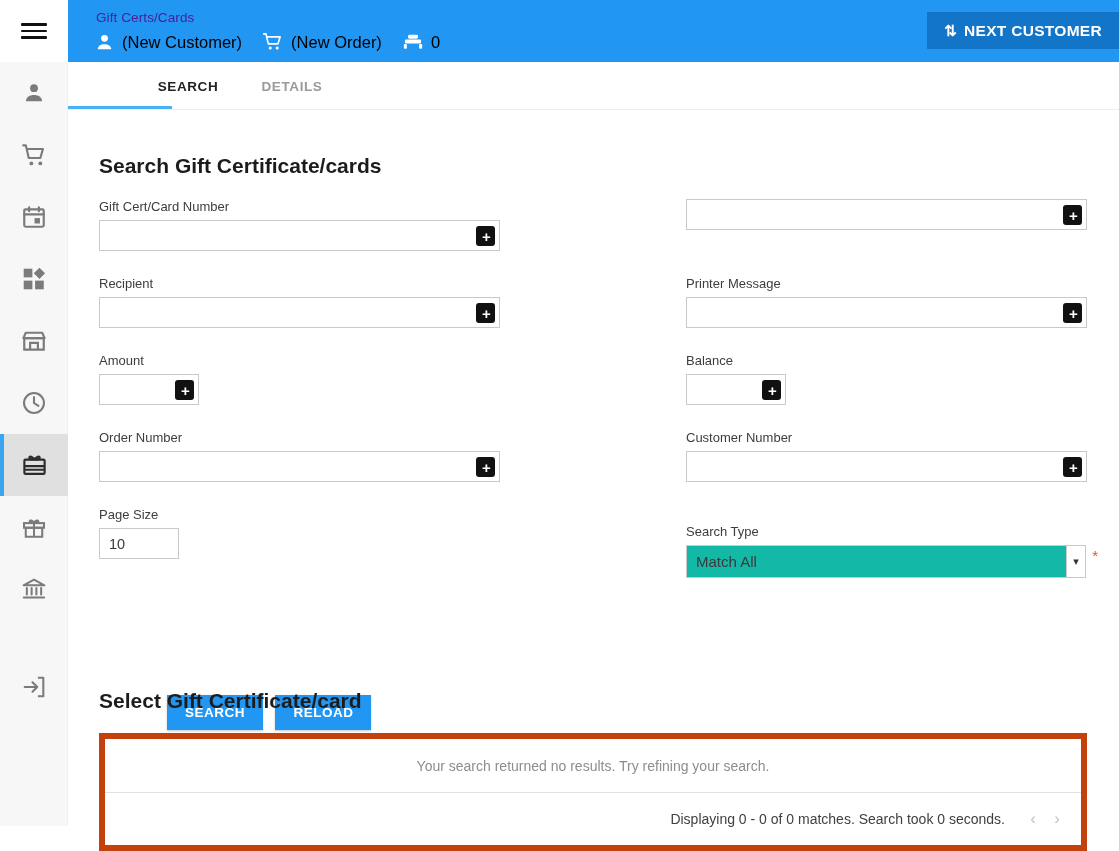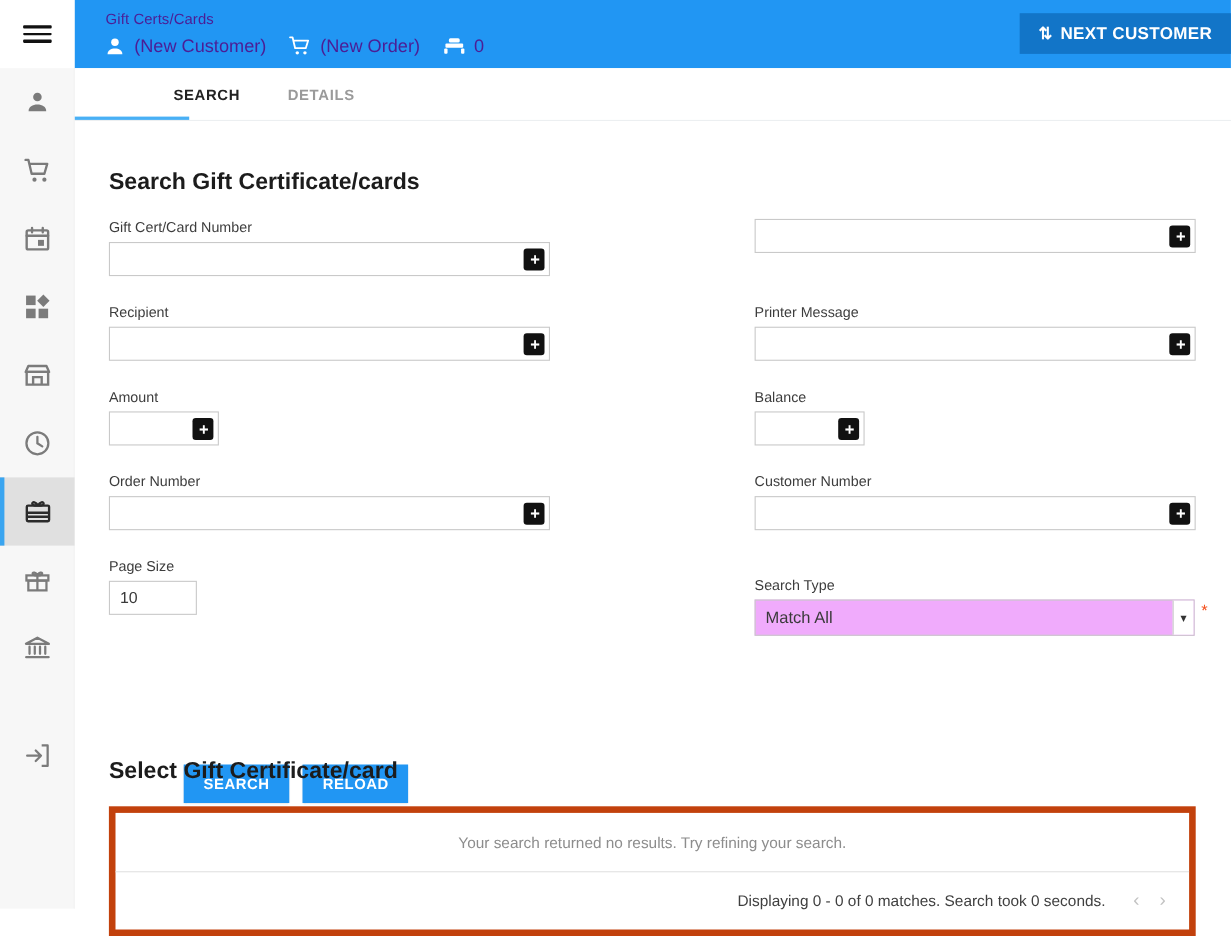--- a/index.html
+++ b/index.html
@@ -65,21 +65,21 @@
     font-size: 13.5px; color: #4c1d95; letter-spacing: .1px;
   }
   .ctx-row {
     position: absolute; left: 26px; top: 31px;
     display: flex; align-items: center; gap: 0px;
     font-size: 16.5px;
   }
   .ctx-chip {
     display: flex; align-items: center; gap: 7px;
     padding: 0 10px 0 0; margin-right: 10px;
-    color: #4c1d95; cursor: pointer; white-space: nowrap;
+    color: #000000; cursor: pointer; white-space: nowrap;
   }
   .ctx-chip svg { display: block; }
 
   .next-customer {
     position: absolute; right: 0px; top: 12px;
     height: 37px;
     display: flex; align-items: center; gap: 7px;
     padding: 0 17px;
     background: #1275c8;
     color: #fff;
@@ -151,21 +151,21 @@
     color: #fff; font-size: 15px; font-weight: bold;
     line-height: 19px; text-align: center;
     cursor: pointer; border: none;
     font-family: "Liberation Sans", sans-serif;
   }
 
   .sel-wrap { position: relative; display: inline-block; }
   .sel {
     height: 33px; width: 400px;
     border: 1px solid #c9c9c9;
-    background: #f0abfc;
+    background: #14b8a6;
     font-size: 15px; color: #3a3a3a;
     padding: 0 34px 0 9px;
     font-family: "Liberation Sans", sans-serif;
     appearance: none; -webkit-appearance: none;
     outline: none; cursor: pointer;
   }
   .sel-arrow {
     position: absolute; right: 1px; top: 1px;
     width: 19px; height: 31px;
     border-left: 1px solid #c9c9c9;

